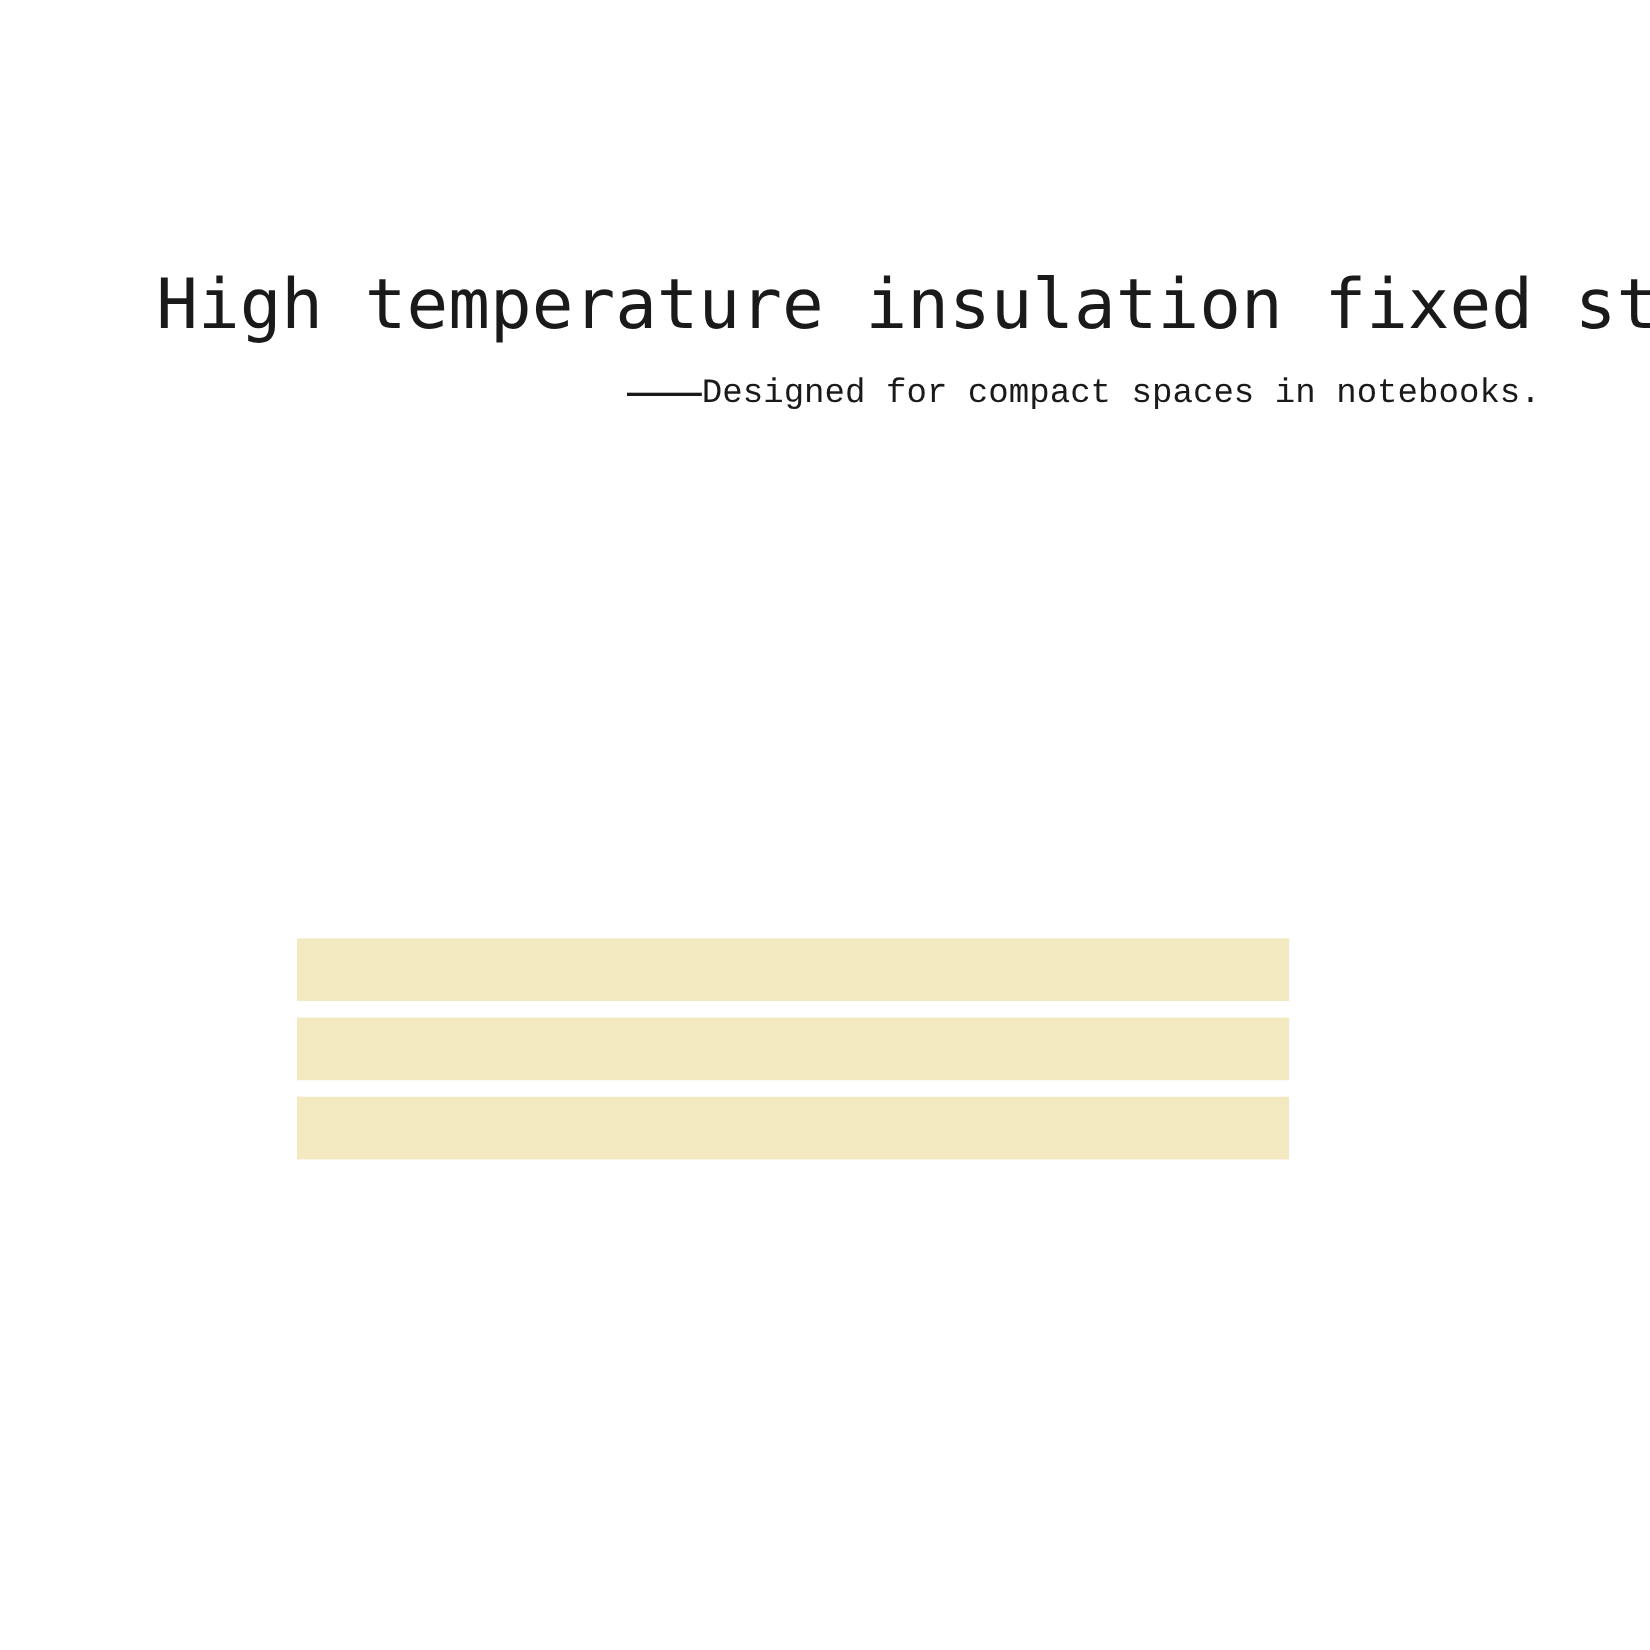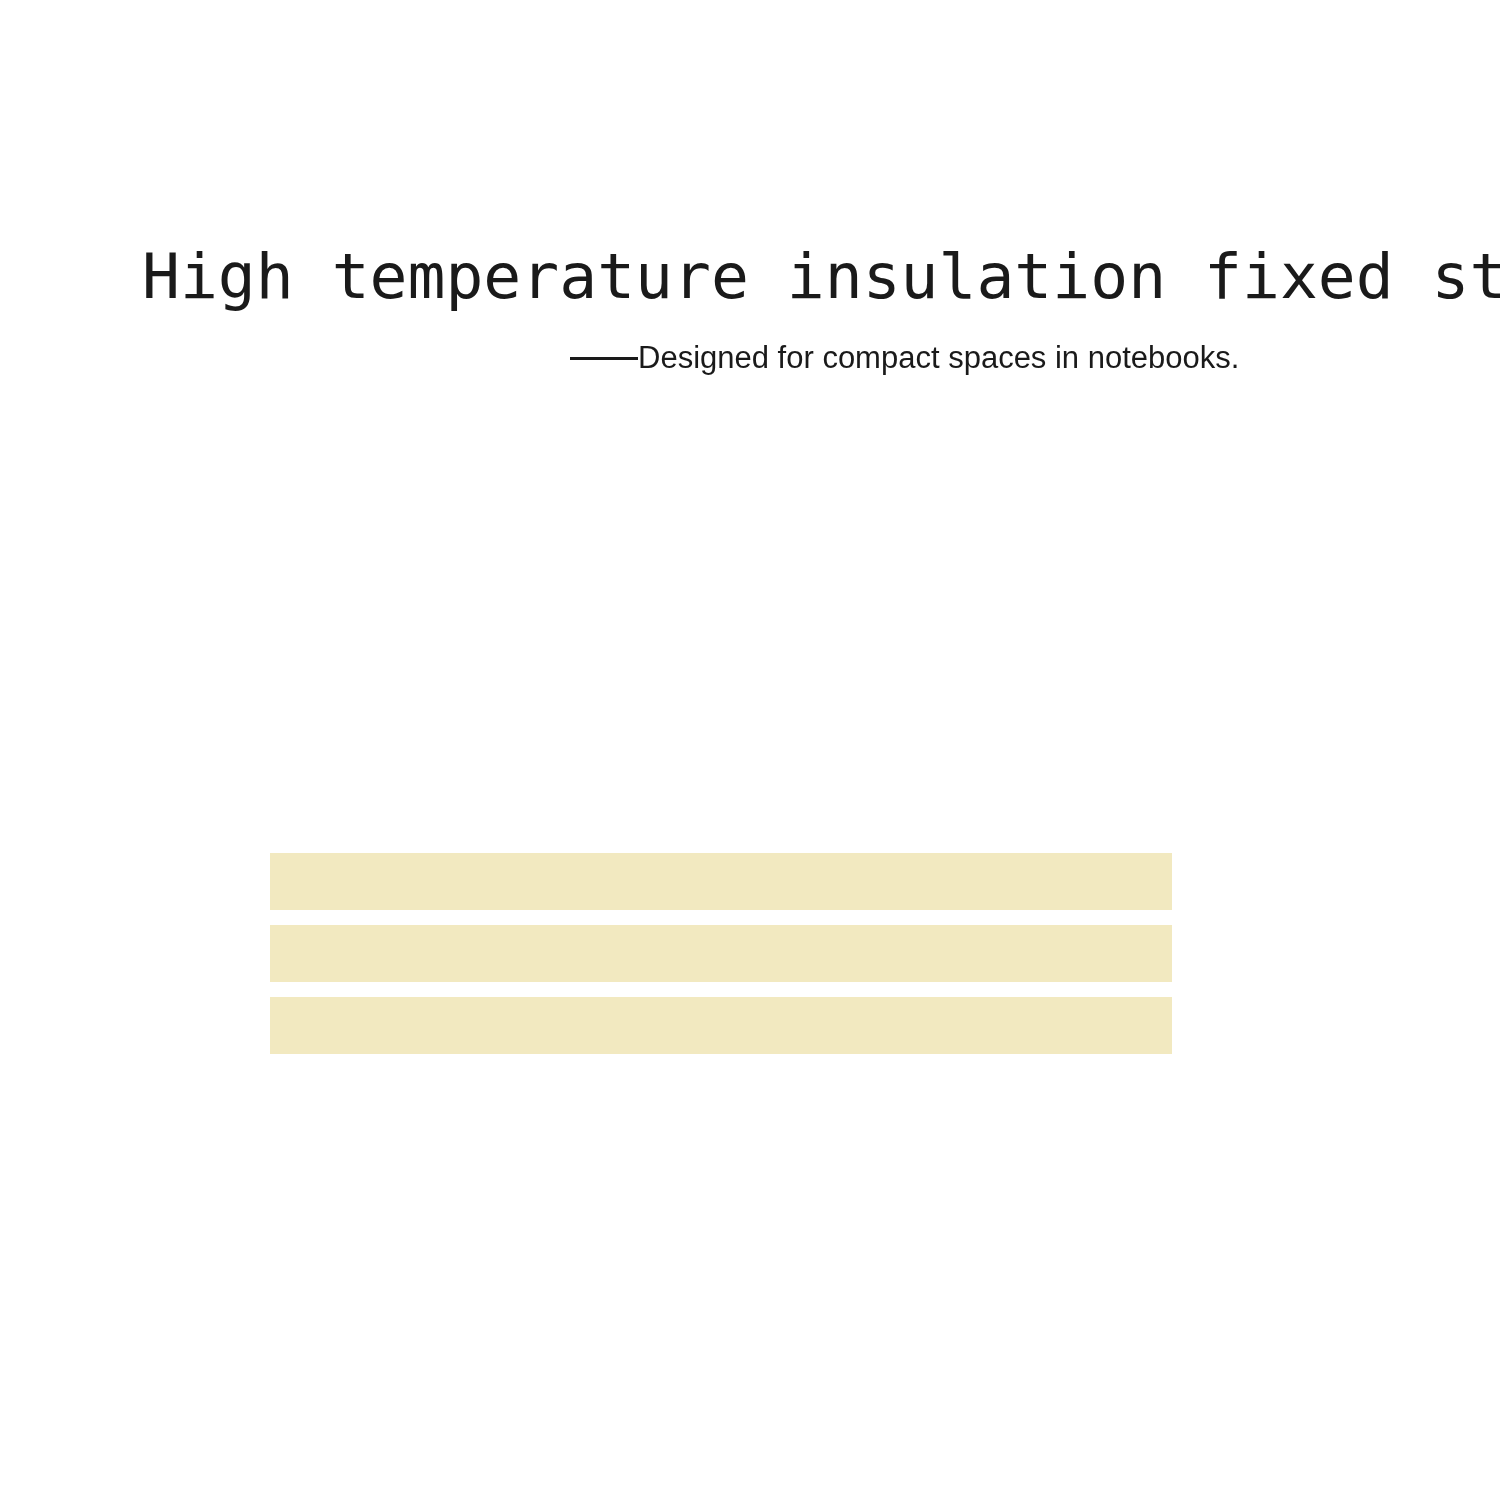--- a/index.html
+++ b/index.html
@@ -50,21 +50,21 @@
   }
   .subtitle-dash {
     display: inline-block;
     width: 68px;
     height: 0;
     border-top: 3px solid #1a1a1a;
     margin-right: 0px;
     flex: 0 0 auto;
   }
   .subtitle-text {
-    font-family: Liberation Sans, sans-serif;
+    font-family: Liberation Mono, monospace;
     font-size: 31px;
     font-weight: 400;
     line-height: 40px;
     color: #1a1a1a;
     white-space: nowrap;
     text-align: center;
   }
 
   
   .sticker-stack {

